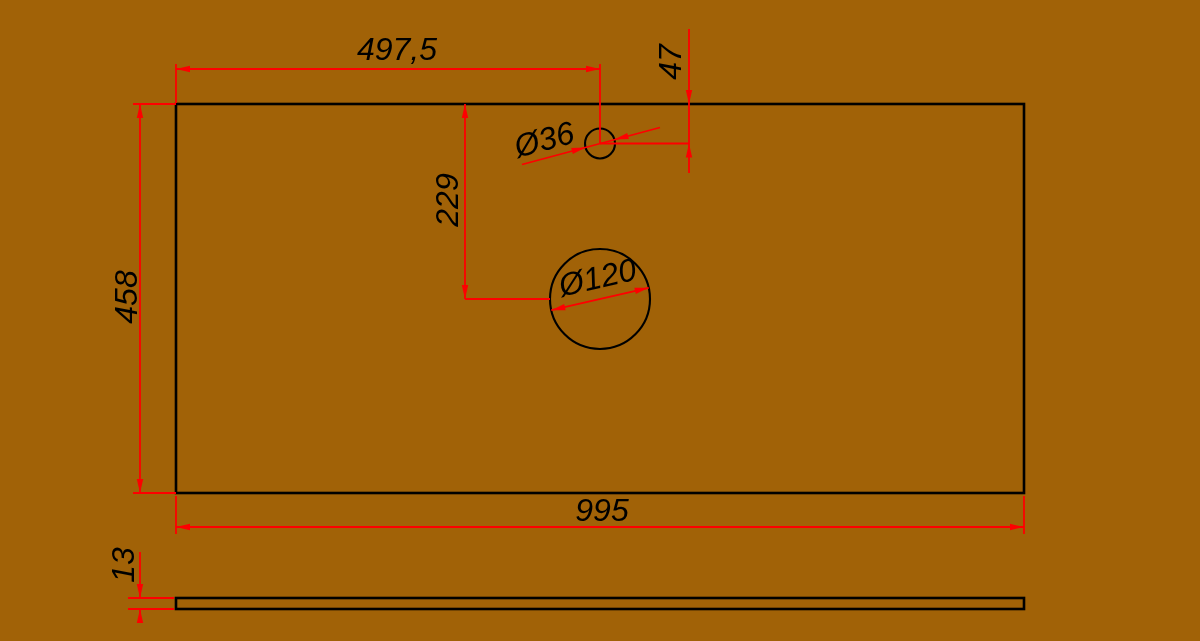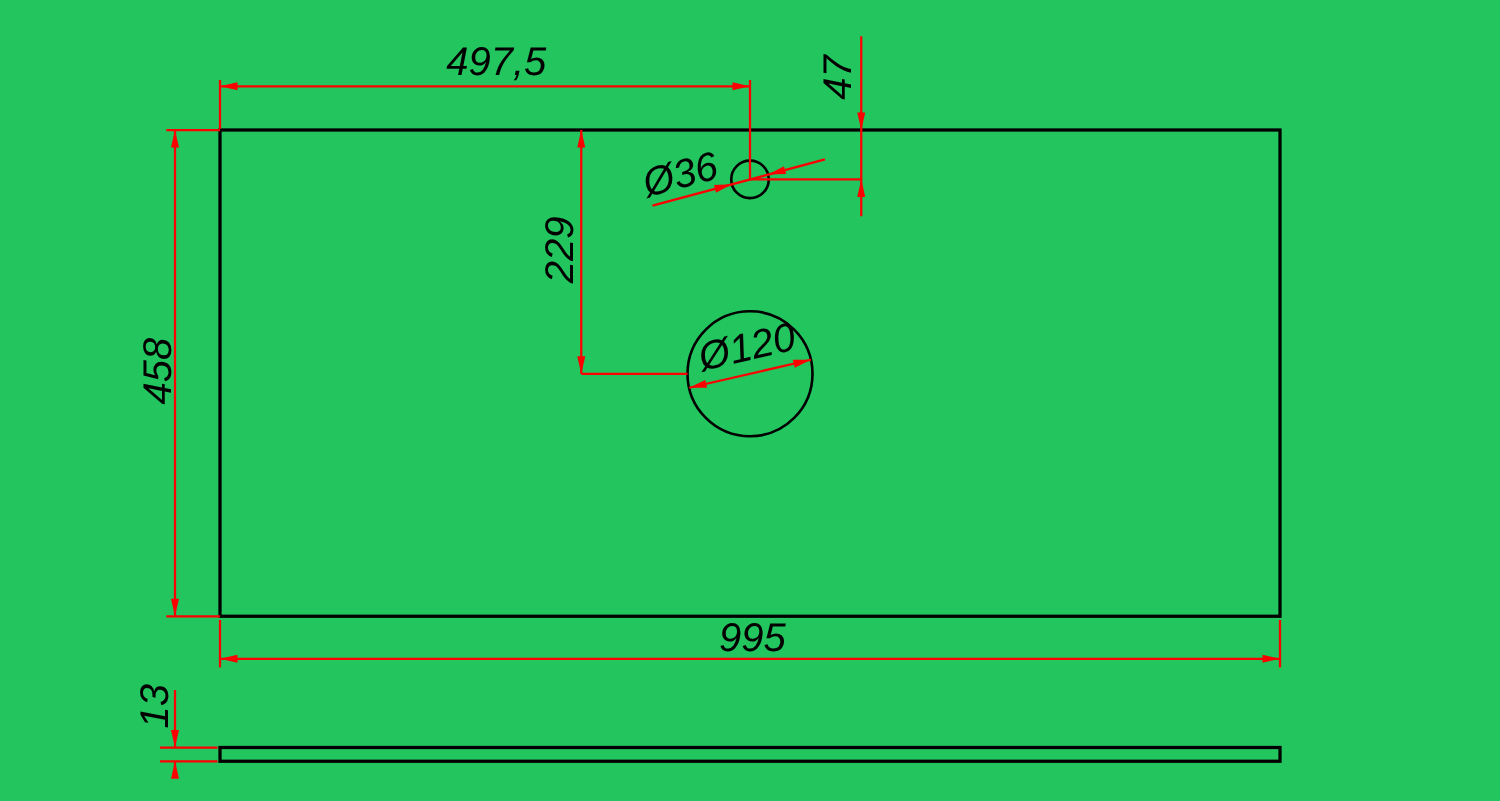--- a/index.html
+++ b/index.html
@@ -7,21 +7,21 @@
     padding: 0;
     background: #ffffff;
     width: 1200px;
     height: 641px;
     overflow: hidden;
   }
   .drawing-wrap {
     position: relative;
     width: 1200px;
     height: 641px;
-    background: #22c55e;
+    background: #a16207;
   }
   svg {
     display: block;
     width: 1200px;
     height: 641px;
   }
   .outline {
     fill: none;
     stroke: #000000;
     stroke-width: 2.6;

